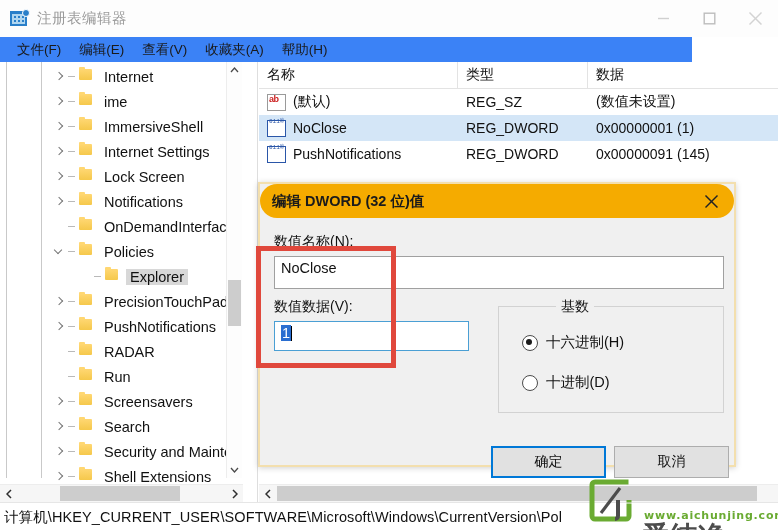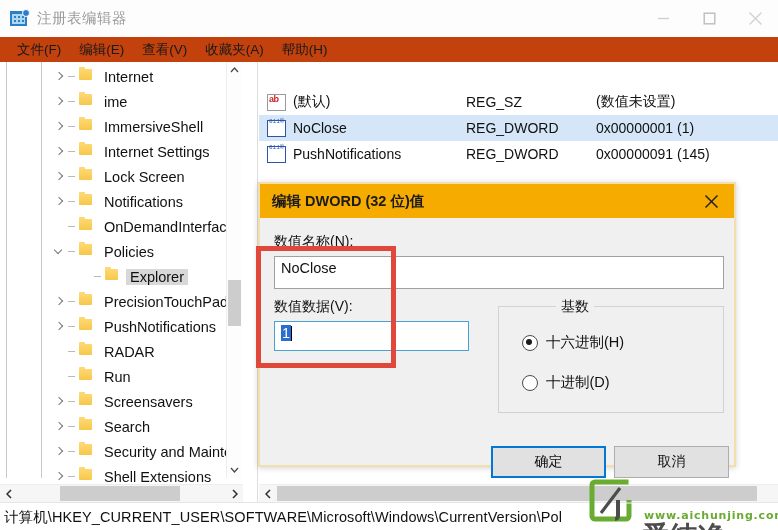--- a/index.html
+++ b/index.html
@@ -21,21 +21,21 @@
        linear-gradient(to bottom,#bfe0f5 0 2px,transparent 2px 4px) 0 0/100% 4px repeat-y;
      opacity:.9;}
   .tb-icon .dot{position:absolute;right:-1px;top:0;width:6px;height:6px;border-radius:50%;background:#2a7fc9;border:1px solid #fff;}
   .tb-title{position:absolute;left:37px;top:9px;font-size:14.5px;color:#9a9a9a;letter-spacing:.5px;}
 
   .wbtns{position:absolute;right:0;top:0;height:37px;display:flex;}
   .wbtn{width:46px;height:37px;display:flex;align-items:center;justify-content:center;color:#d6d6d6;}
   .wbtn svg{display:block;}
 
   
-  .menubar{position:absolute;left:0;top:37px;width:778px;height:25px;background:#c2410c;display:flex;align-items:center;padding-left:8px;box-sizing:border-box;}
+  .menubar{position:absolute;left:0;top:37px;width:692px;height:25px;background:#3b82f6;display:flex;align-items:center;padding-left:8px;box-sizing:border-box;}
   .menuitem{font-size:13.5px;color:#1a1a1a;padding:2px 9px;white-space:nowrap;}
 
   
   .panes{position:absolute;left:0;top:62px;width:778px;height:440px;background:#fff;}
 
   
   .tree-pane{position:absolute;left:0;top:0;width:258px;height:440px;background:#fff;
      border-right:1px solid #dedede;box-sizing:border-box;overflow:hidden;}
   .tree-list{position:absolute;left:0;top:2px;width:243px;}
   .trow{height:25px;display:flex;align-items:center;white-space:nowrap;font-size:14.5px;color:#111;}
@@ -86,21 +86,21 @@
   .vicon.bin::after{content:"011\A100";white-space:pre;position:absolute;left:1px;top:-2px;font-size:6px;line-height:6px;color:#2a56a8;font-family:"Liberation Mono",monospace;}
 
   
   .lh-scroll{position:absolute;left:0;bottom:0;width:519px;height:17px;background:#f6f6f6;border-top:1px solid #ededed;}
   .lh-l{position:absolute;left:0;top:0;width:17px;height:17px;display:flex;align-items:center;justify-content:center;color:#3c3c3c;font-size:11px;}
   .lh-thumb{position:absolute;left:18px;top:1px;width:480px;height:15px;background:#cdcdcd;}
 
   
   .dialog{position:absolute;left:258px;top:182px;width:478px;height:285px;
      background:#f0f0f0;border:2px solid #f3dfae;box-sizing:border-box;box-shadow:0 1px 6px rgba(0,0,0,.18);}
-  .dlg-title{position:absolute;left:0;top:0;right:0;height:34px;background:#f5ab00;}
+  .dlg-title{position:absolute;left:0;top:0;right:0;height:34px;background:#f5ab00;border-radius:17px;}
   .dlg-title .t{position:absolute;left:12px;top:8px;font-size:14.5px;color:#1b1b1b;font-weight:bold;}
   .dlg-close{position:absolute;right:0;top:0;width:46px;height:34px;display:flex;align-items:center;justify-content:center;color:#222;}
   .dlg-body{position:absolute;left:0;top:34px;right:0;bottom:0;background:#f0f0f0;}
 
   .lbl{position:absolute;font-size:14px;color:#111;}
   .lbl-name{left:14px;top:15px;}
   .lbl-data{left:14px;top:80px;}
   .dinput{position:absolute;background:#fff;border:1px solid #a0a0a0;box-sizing:border-box;
      font-size:14.5px;color:#111;padding:3px 6px;outline:none;font-family:"Liberation Sans",sans-serif;}
   .in-name{left:14px;top:38px;width:450px;height:33px;}
@@ -332,20 +332,25 @@
         <div class="th-thumb"></div>
         <div class="th-r">
           <svg width="6" height="10" viewBox="0 0 6 10">
               <path d="M1 1 L5 5 L1 9" fill="none" stroke="#2e2e2e" stroke-width="1.5"></path>
             </svg>
         </div>
       </div>
     </div>
 
     <div class="list-pane">
+      <div class="lv-head">
+        <div class="lv-col c-name">名称</div>
+        <div class="lv-col c-type">类型</div>
+        <div class="lv-col c-data">数据</div>
+      </div>
 
       <div class="lrow" style="top:27px;">
         <div class="lcell lc-name">
           <span class="vicon ab"></span>
           <span>(默认)</span>
         </div>
         <div class="lcell lc-type">REG_SZ</div>
         <div class="lcell lc-data">(数值未设置)</div>
       </div>
 

